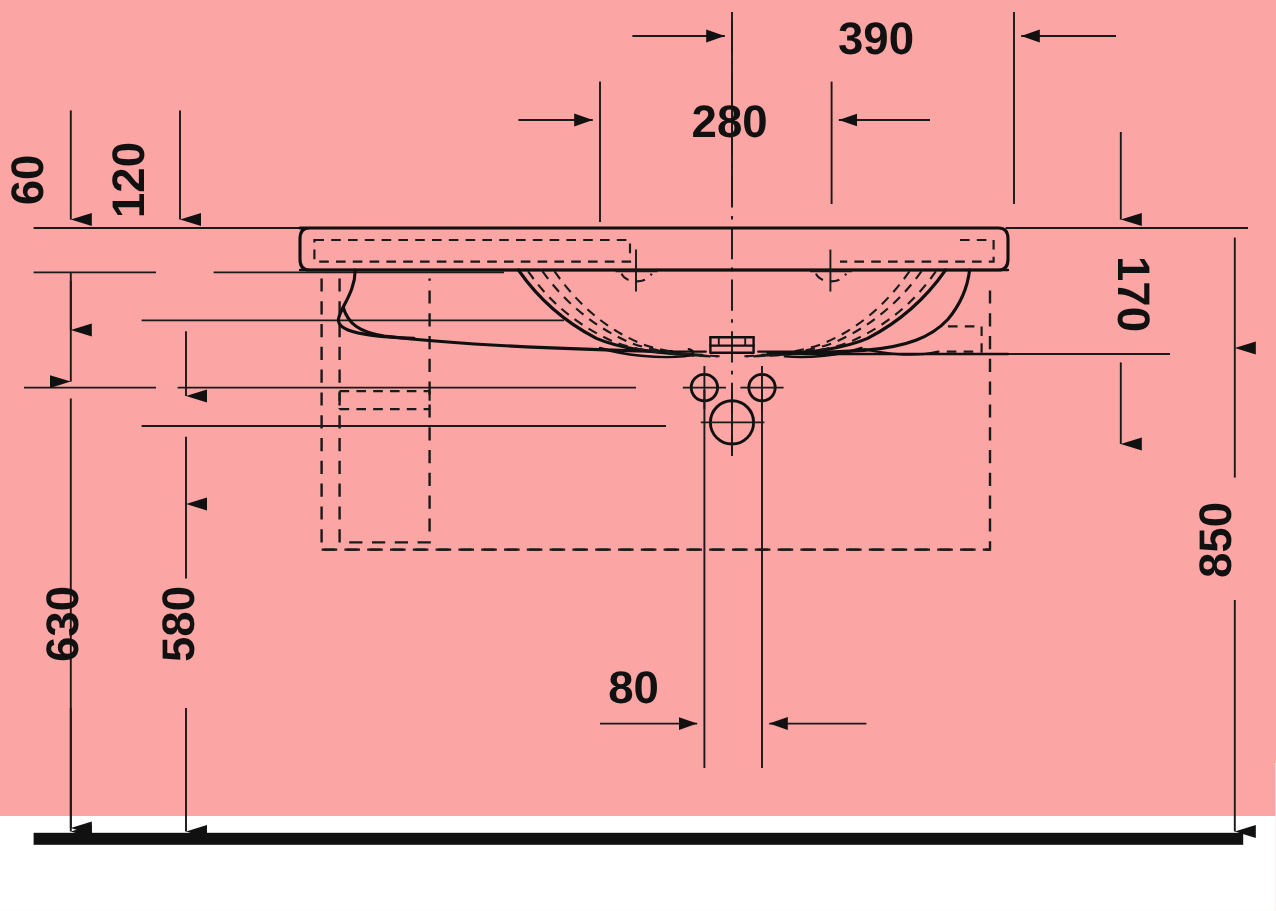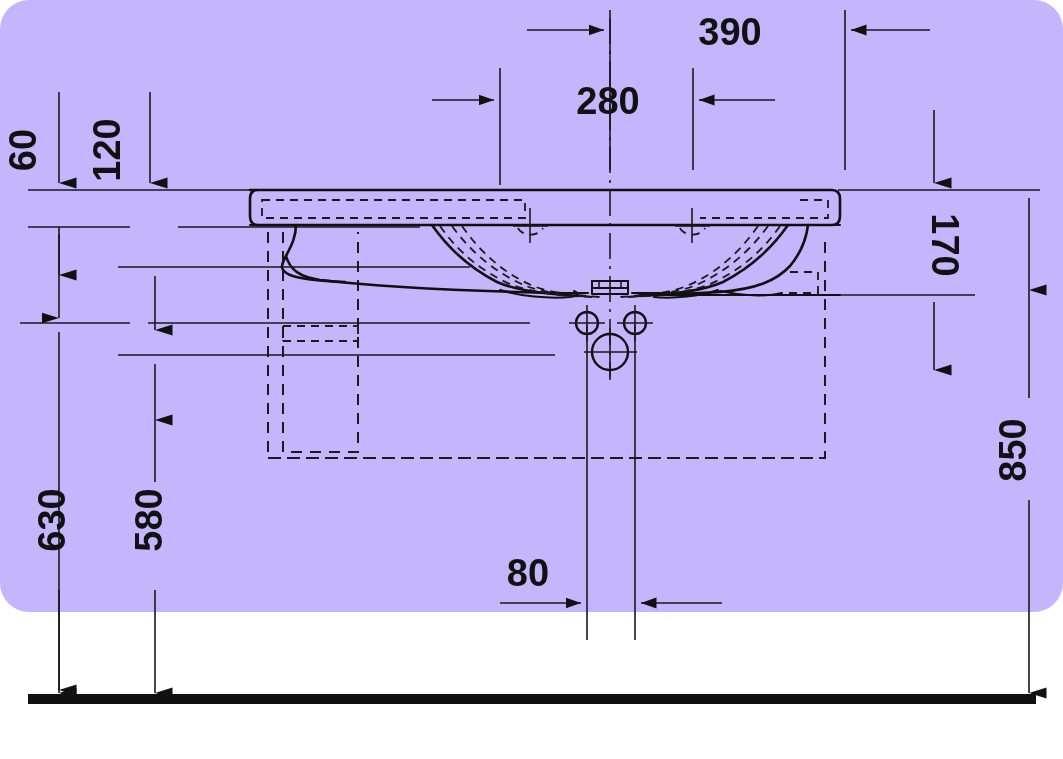--- a/index.html
+++ b/index.html
@@ -9,23 +9,22 @@
   }
   body {
     width: 1063px;
     height: 759px;
     font-family: "Liberation Sans", sans-serif;
     overflow: hidden;
   }
   #drawing-root {
     position: relative;
     width: 1063px;
-    height: 612px;
-    background: #c4b5fd;
-    border-radius: 29px;
+    height: 680px;
+    background: #fca5a5;
   }
   svg.tech-drawing {
     display: block;
     width: 1063px;
     height: 759px;
   }
   .dim-text {
     font-family: "Liberation Sans", sans-serif;
     font-weight: bold;
     font-size: 38px;

